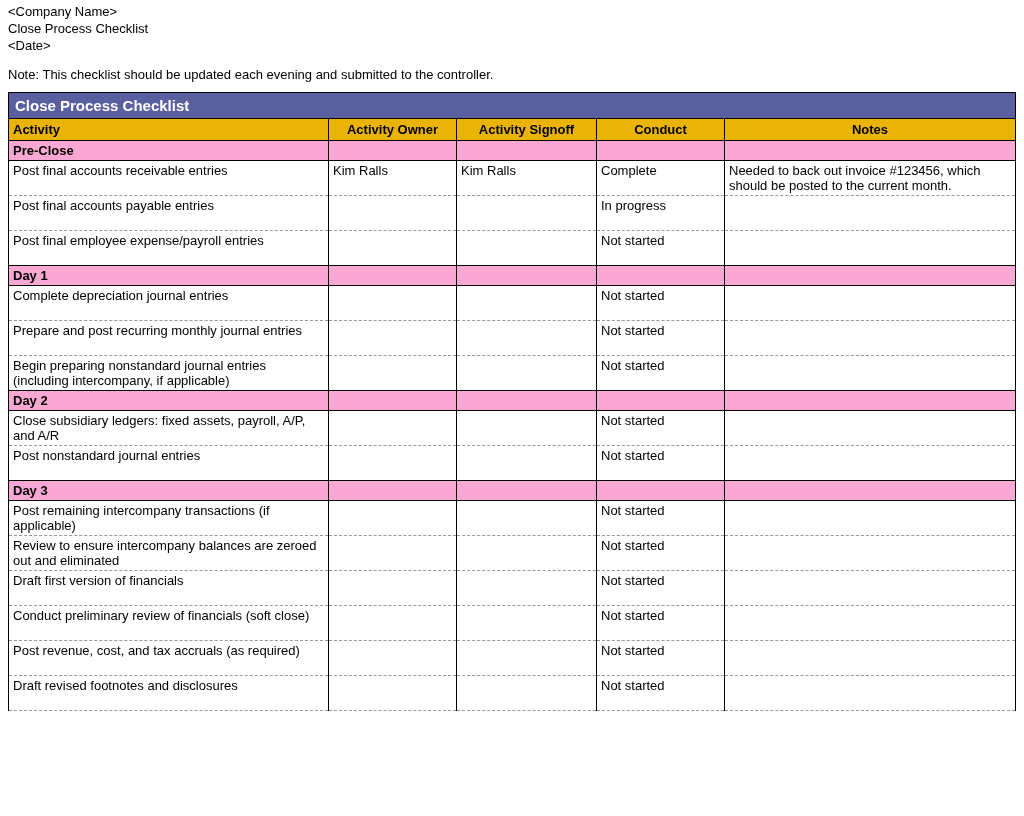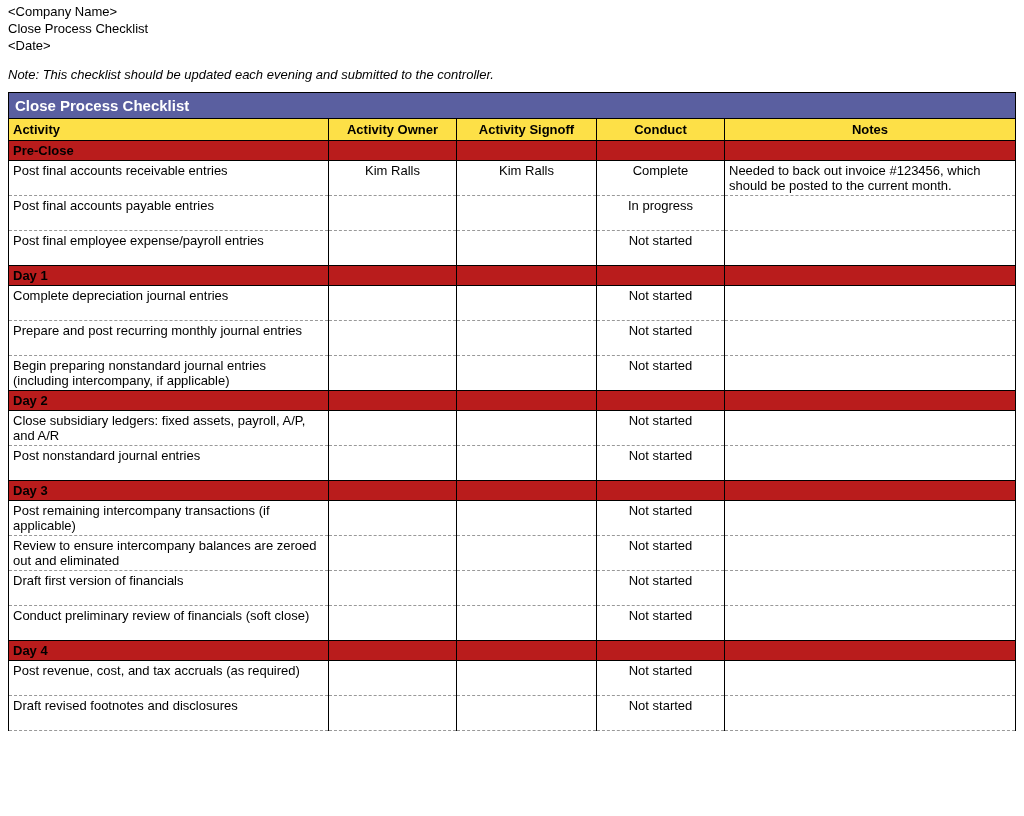--- a/index.html
+++ b/index.html
@@ -6,61 +6,61 @@
     margin: 0;
     padding: 4px 8px;
     font-family: Arial, Helvetica, sans-serif;
     font-size: 13px;
     color: #000;
     background: #fff;
     width: 1024px;
     box-sizing: border-box;
   }
   .hdr-line { font-weight: normal; margin: 0 0 2px 0; }
-  .note { font-style: italic; margin: 14px 0 10px 0; }
+  .note { margin: 14px 0 10px 0; }
   table {
     border-collapse: collapse;
     width: 100%;
     table-layout: fixed;
   }
   td, th {
     padding: 2px 4px;
     text-align: left;
     vertical-align: top;
     font-size: 13px;
   }
   .title-row td {
     background: #5a5fa0;
     color: #fff;
     font-weight: bold;
     font-size: 15px;
     padding: 4px 6px;
     border: 1px solid #000;
   }
   .col-head td {
-    background: #fde047;
+    background: #eab308;
     font-weight: bold;
     text-align: center;
     border: 1px solid #000;
     padding: 3px 4px;
   }
   .col-head td:first-child { text-align: left; }
   .section td {
-    background: #b91c1c;
+    background: #f9a8d4;
     font-weight: bold;
     border: 1px solid #000;
     padding: 2px 4px;
   }
   .data td {
     border-left: 1px solid #000;
     border-right: 1px solid #000;
     border-bottom: 1px dashed #999;
     height: 30px;
   }
-  .data td.c-center { text-align: center; }
+  .data td.c-center { text-align: left; }
 </style>
 </head>
 <body>
 
 <div class="hdr-line">&lt;Company Name&gt;</div>
 <div class="hdr-line">Close Process Checklist</div>
 <div class="hdr-line">&lt;Date&gt;</div>
 <div class="note">Note: This checklist should be updated each evening and submitted to the controller.</div>
 
 <table>
@@ -187,27 +187,20 @@
         <td class="c-center">Not started</td>
         <td></td>
       </tr>
       <tr class="data">
         <td>Conduct preliminary review of financials (soft close)</td>
         <td class="c-center"></td>
         <td class="c-center"></td>
         <td class="c-center">Not started</td>
         <td></td>
       </tr>
-      <tr class="section">
-        <td>Day 4</td>
-        <td></td>
-        <td></td>
-        <td></td>
-        <td></td>
-      </tr>
       <tr class="data">
         <td>Post revenue, cost, and tax accruals (as required)</td>
         <td class="c-center"></td>
         <td class="c-center"></td>
         <td class="c-center">Not started</td>
         <td></td>
       </tr>
       <tr class="data">
         <td>Draft revised footnotes and disclosures</td>
         <td class="c-center"></td>

